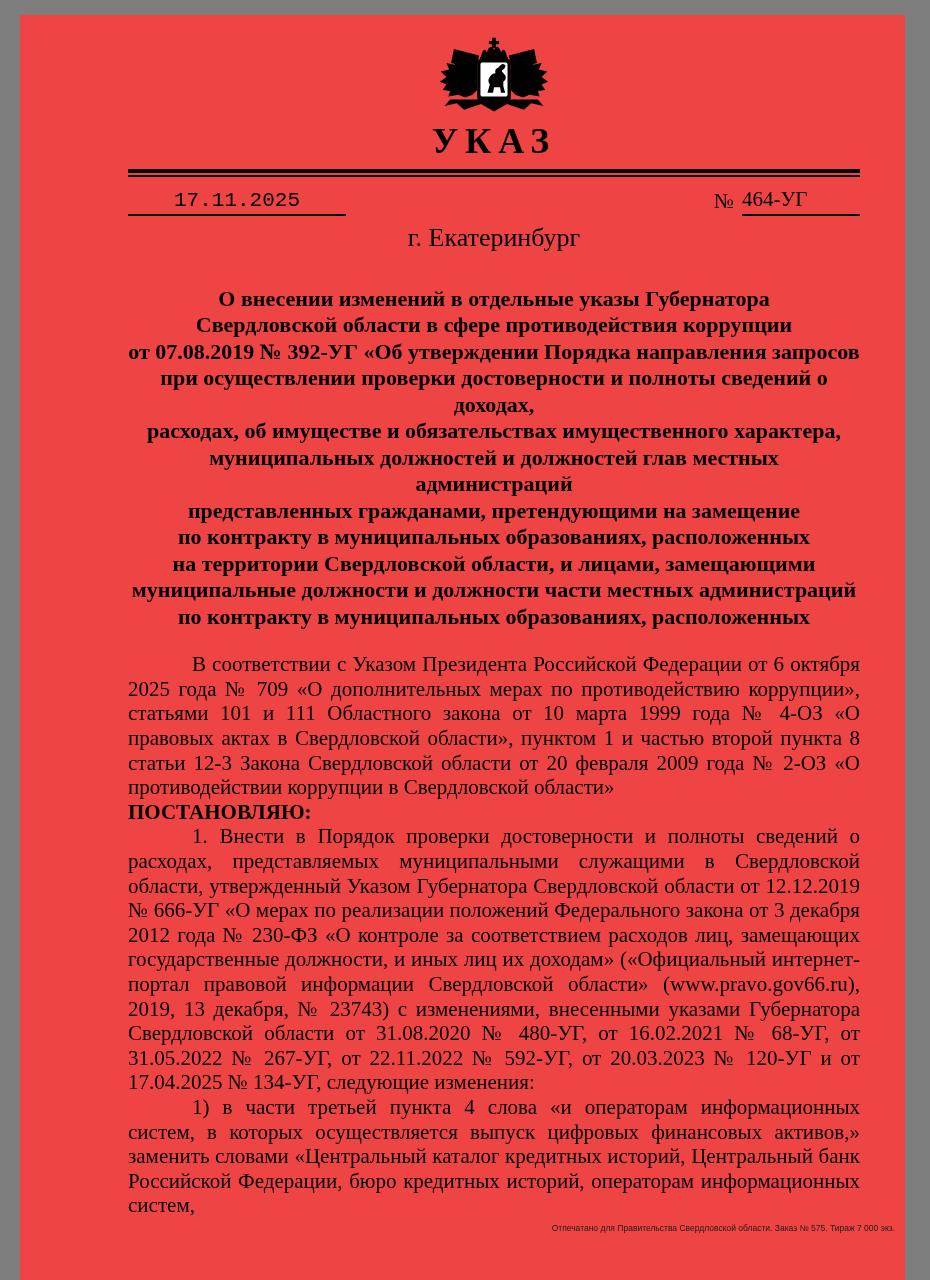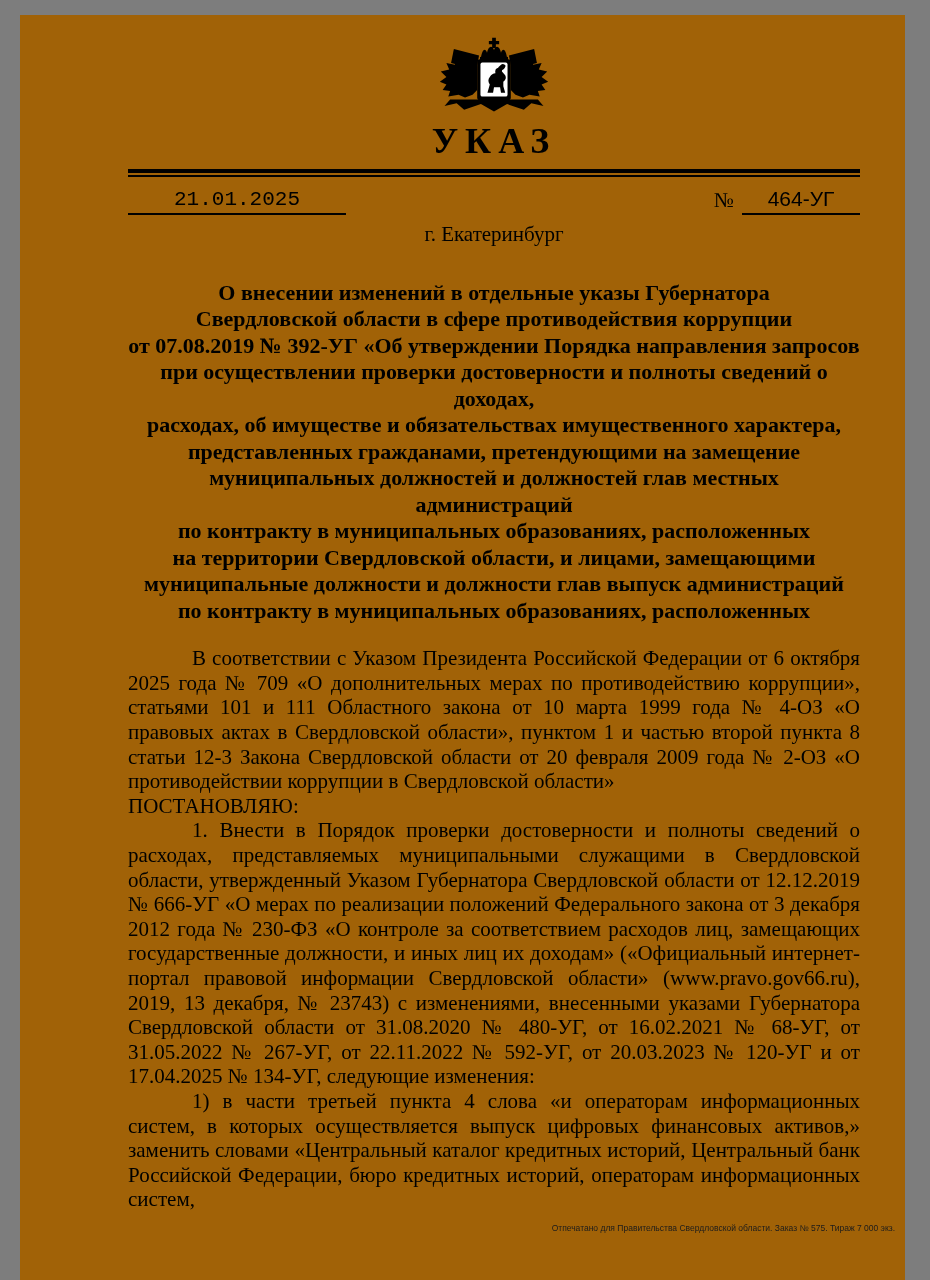--- a/index.html
+++ b/index.html
@@ -7,21 +7,21 @@
     width:930px;height:1280px;
     background:#7d7d7d;
     position:relative;
     font-family:"Liberation Serif", serif;
     color:#000;
     overflow:hidden;
   }
   .page{
     position:absolute;left:20px;top:15px;
     width:885px;height:1265px;
-    background:#a16207;
+    background:#ef4444;
     box-sizing:border-box;
   }
   .content{
     box-sizing:border-box;
     padding:20px 45px 0 108px;
   }
   .emblem-wrap{text-align:center;margin-top:2px;}
   .emblem-wrap svg{display:inline-block;}
   .doc-type{
     text-align:center;
@@ -59,46 +59,46 @@
   }
   .number-group{
     display:flex;
     align-items:flex-end;
     gap:8px;
   }
   .number-sign{font-size:21px;padding-bottom:2px;}
   .number-value{
     width:118px;
     border-bottom:2px solid #000;
-    font-family:Liberation Sans, sans-serif;
-    text-align:center;
+    font-family:Liberation Serif, serif;
+    text-align:left;
     padding-bottom:2px;
   }
   .city{
     text-align:center;
-    font-size:21px;
+    font-size:26px;
     margin-top:7px;
   }
   .decree-title{
     margin-top:33px;
     text-align:center;
     font-weight:bold;
     font-size:22px;
     line-height:26.5px;
   }
   .decree-title span{display:block;}
   .body-text{
     margin-top:22px;
     font-size:21px;
     line-height:24.6px;
     text-align:justify;
   }
   .body-text p{margin:0;}
   .body-text p.indent{text-indent:64px;}
-  .body-text p.keyword{font-weight:normal;text-indent:0;}
+  .body-text p.keyword{font-weight:bold;text-indent:0;}
   .imprint{
     position:absolute;
     right:10px;
     top:1208px;
     font-family:"Liberation Sans", sans-serif;
     font-size:8.5px;
     color:#1c1c1c;
     white-space:nowrap;
   }
 </style>
@@ -135,40 +135,40 @@
     </div>
 
     <div class="doc-type">УКАЗ</div>
 
     <div class="rule">
       <div class="thick"></div>
       <div class="thin"></div>
     </div>
 
     <div class="meta-row">
-      <div class="date-field">21.01.2025</div>
+      <div class="date-field">17.11.2025</div>
       <div class="number-group">
         <span class="number-sign">№</span>
         <span class="number-value">464-УГ</span>
       </div>
     </div>
 
     <div class="city">г. Екатеринбург</div>
 
     <div class="decree-title">
       <span>О внесении изменений в отдельные указы Губернатора</span>
       <span>Свердловской области в сфере противодействия коррупции</span>
       <span>от 07.08.2019 № 392-УГ «Об утверждении Порядка направления запросов</span>
       <span>при осуществлении проверки достоверности и полноты сведений о доходах,</span>
       <span>расходах, об имуществе и обязательствах имущественного характера,</span>
+      <span>муниципальных должностей и должностей глав местных администраций</span>
       <span>представленных гражданами, претендующими на замещение</span>
-      <span>муниципальных должностей и должностей глав местных администраций</span>
       <span>по контракту в муниципальных образованиях, расположенных</span>
       <span>на территории Свердловской области, и лицами, замещающими</span>
-      <span>муниципальные должности и должности глав выпуск администраций</span>
+      <span>муниципальные должности и должности части местных администраций</span>
       <span>по контракту в муниципальных образованиях, расположенных</span>
     </div>
 
     <div class="body-text">
       <p class="indent">В соответствии с Указом Президента Российской Федерации от 6 октября 2025 года № 709 «О дополнительных мерах по противодействию коррупции», статьями 101 и 111 Областного закона от 10 марта 1999 года № 4-ОЗ «О правовых актах в Свердловской области», пунктом 1 и частью второй пункта 8 статьи 12-3 Закона Свердловской области от 20 февраля 2009 года № 2-ОЗ «О противодействии коррупции в Свердловской области»</p>
       <p class="keyword">ПОСТАНОВЛЯЮ:</p>
       <p class="indent">1. Внести в Порядок проверки достоверности и полноты сведений о расходах, представляемых муниципальными служащими в Свердловской области, утвержденный Указом Губернатора Свердловской области от 12.12.2019 № 666-УГ «О мерах по реализации положений Федерального закона от 3 декабря 2012 года № 230-ФЗ «О контроле за соответствием расходов лиц, замещающих государственные должности, и иных лиц их доходам» («Официальный интернет-портал правовой информации Свердловской области» (www.pravo.gov66.ru), 2019, 13 декабря, № 23743) с изменениями, внесенными указами Губернатора Свердловской области от 31.08.2020 № 480-УГ, от 16.02.2021 № 68-УГ, от 31.05.2022 № 267-УГ, от 22.11.2022 № 592-УГ, от 20.03.2023 № 120-УГ и от 17.04.2025 № 134-УГ, следующие изменения:</p>
       <p class="indent">1) в части третьей пункта 4 слова «и операторам информационных систем, в которых осуществляется выпуск цифровых финансовых активов,» заменить словами «Центральный каталог кредитных историй, Центральный банк Российской Федерации, бюро кредитных историй, операторам информационных систем,</p>
     </div>
 

